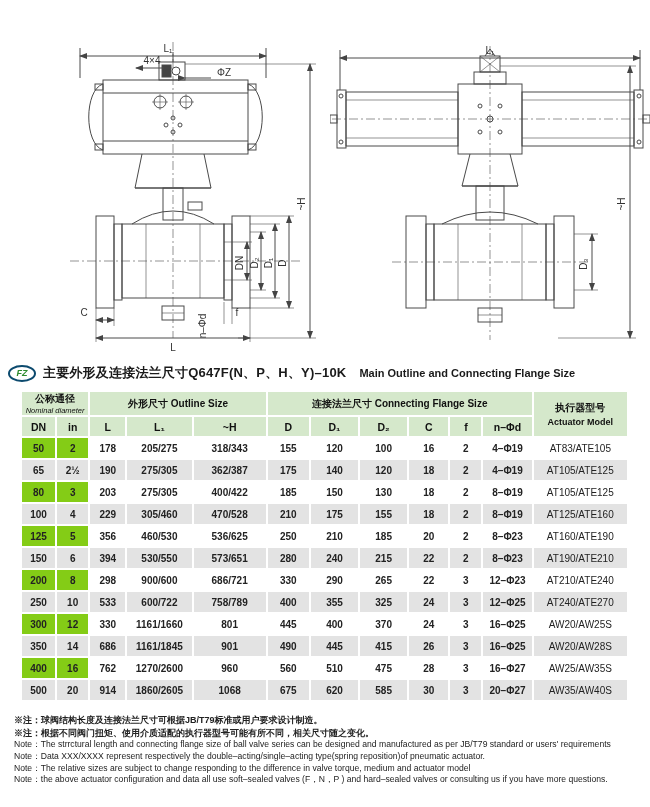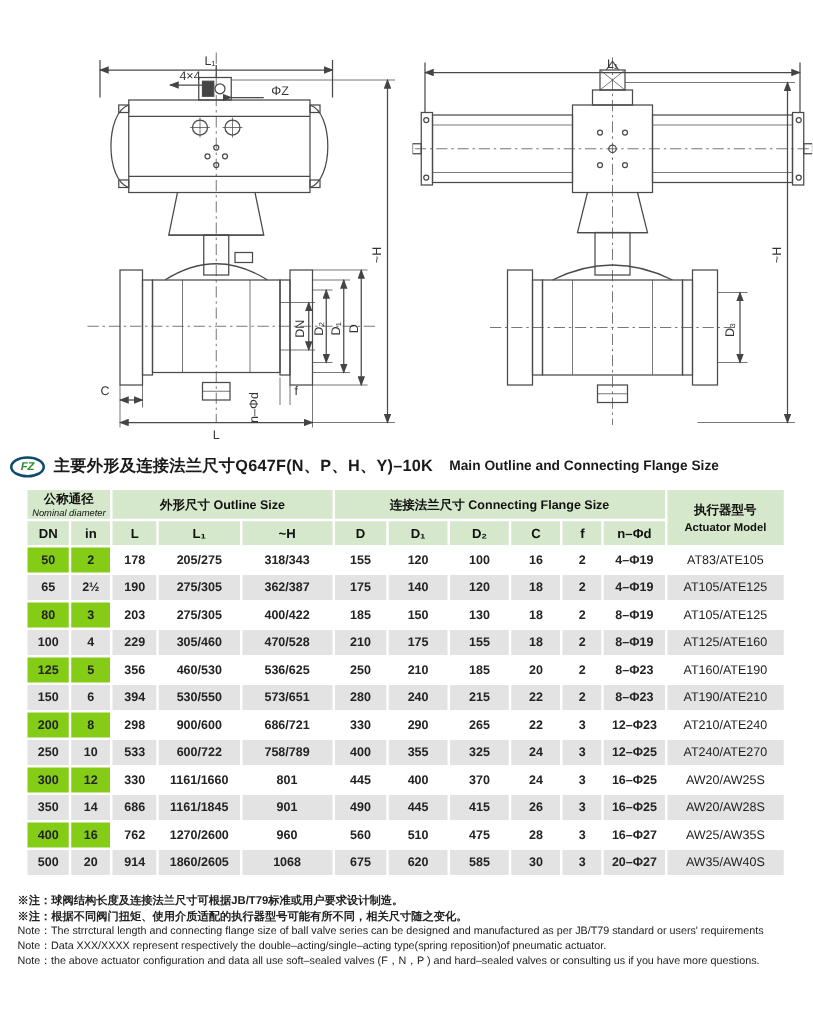--- a/index.html
+++ b/index.html
@@ -432,16 +432,17 @@
           <td class="cell-model">AW35/AW40S</td>
         </tr>
       </tbody>
   </table>
 
   <div class="notes">
     <div class="note-zh">※注：球阀结构长度及连接法兰尺寸可根据JB/T79标准或用户要求设计制造。</div>
     <div class="note-zh">※注：根据不同阀门扭矩、使用介质适配的执行器型号可能有所不同，相关尺寸随之变化。</div>
     <div class="note-en">Note：The strrctural length and connecting flange size of ball valve series can be designed and manufactured as per JB/T79 standard or users' requirements</div>
     <div class="note-en">Note：Data XXX/XXXX   represent respectively the double–acting/single–acting type(spring reposition)of pneumatic actuator.</div>
+    <div class="note-en">Note：The relative sizes are subject to change responding to the difference in valve torque, medium and actuator model</div>
     <div class="note-en">Note：the above actuator  configuration and data  all use soft–sealed valves (F，N，P ) and  hard–sealed valves or consulting us if you have more questions.</div>
   </div>
 
 </div>
 
 </body></html>

